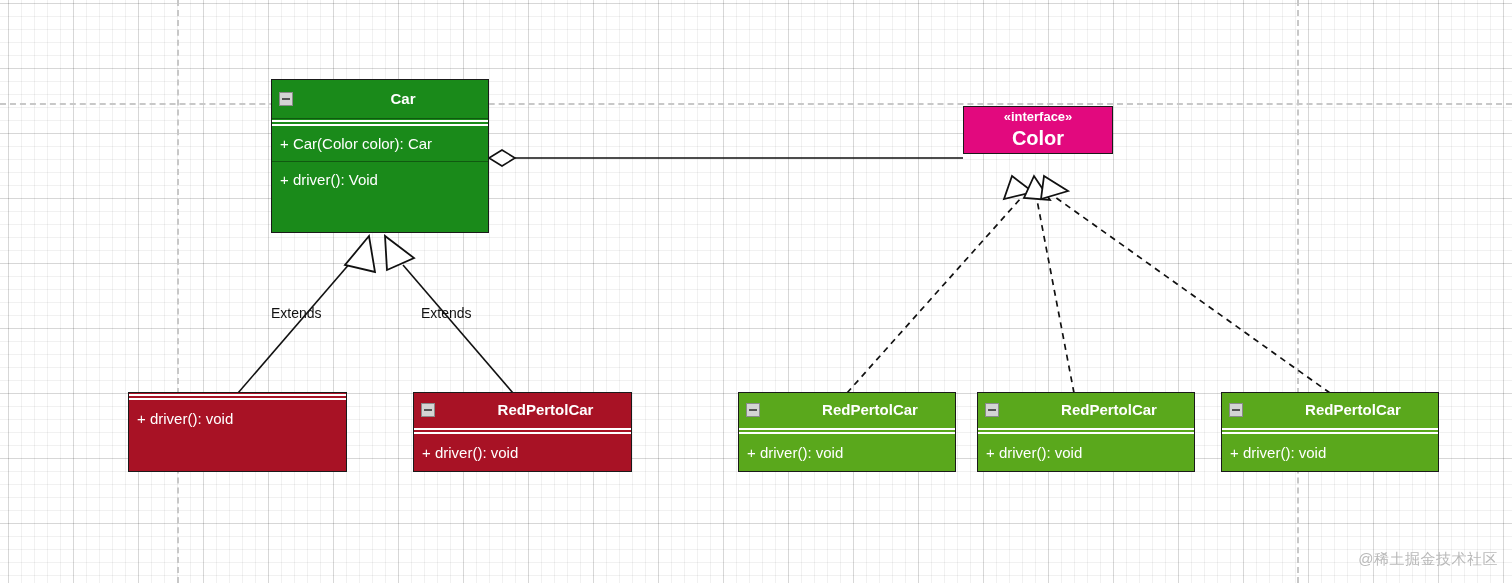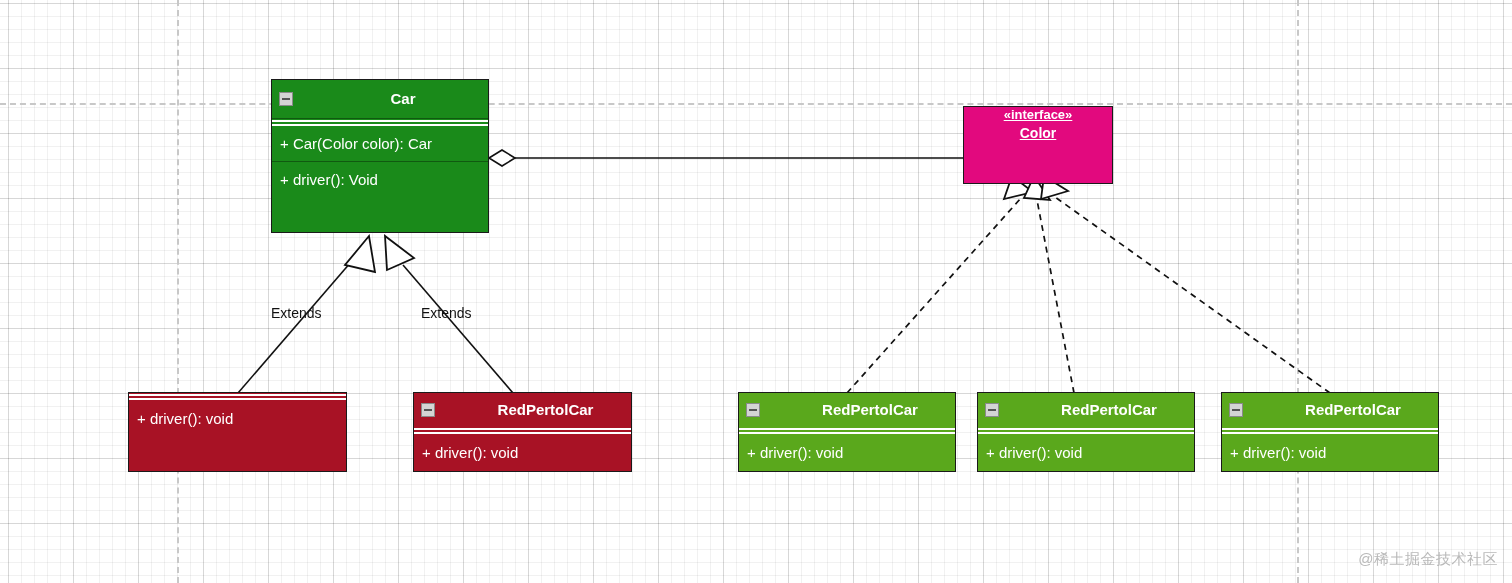--- a/index.html
+++ b/index.html
@@ -107,21 +107,21 @@
     display: flex;
     align-items: center;
     white-space: nowrap;
   }
   .stereo {
     font-size: 13px;
     font-weight: bold;
     line-height: 1.3;
   }
   .iface-name {
-    font-size: 14px;
+    font-size: 20px;
     font-weight: bold;
     line-height: 1.3;
   }
   .edge-label {
     position: absolute;
     font-size: 14px;
     color: #111111;
     white-space: nowrap;
   }
   .watermark {
@@ -185,21 +185,21 @@
     <div class="sep-line"></div>
     <div class="band">
       <span class="w1"></span>
         <span class="w2"></span>
     </div>
     <div class="row" style="height:35px;">+ Car(Color color): Car</div>
     <div class="sep-line"></div>
     <div class="row" style="height:35px;">+ driver(): Void</div>
   </div>
 
-  <div class="node" id="node-color" style="left:963px; top:106px; width:150px; height:78px; background:#e2097e; display:flex; flex-direction:column; align-items:center; justify-content:flex-start;text-decoration:underline;">
+  <div class="node" id="node-color" style="left:963px; top:106px; width:150px; height:48px; background:#e2097e; display:flex; flex-direction:column; align-items:center; justify-content:center;">
     <div class="stereo">«interface»</div>
     <div class="iface-name">Color</div>
   </div>
 
   <div class="node" id="node-while-petrol" style="left:128px; top:392px; width:219px; height:80px; background:#a81225;">
     <div class="band">
       <span class="w1"></span>
         <span class="w2"></span>
     </div>
     <div class="row" style="height:37px;">+ driver(): void</div>

